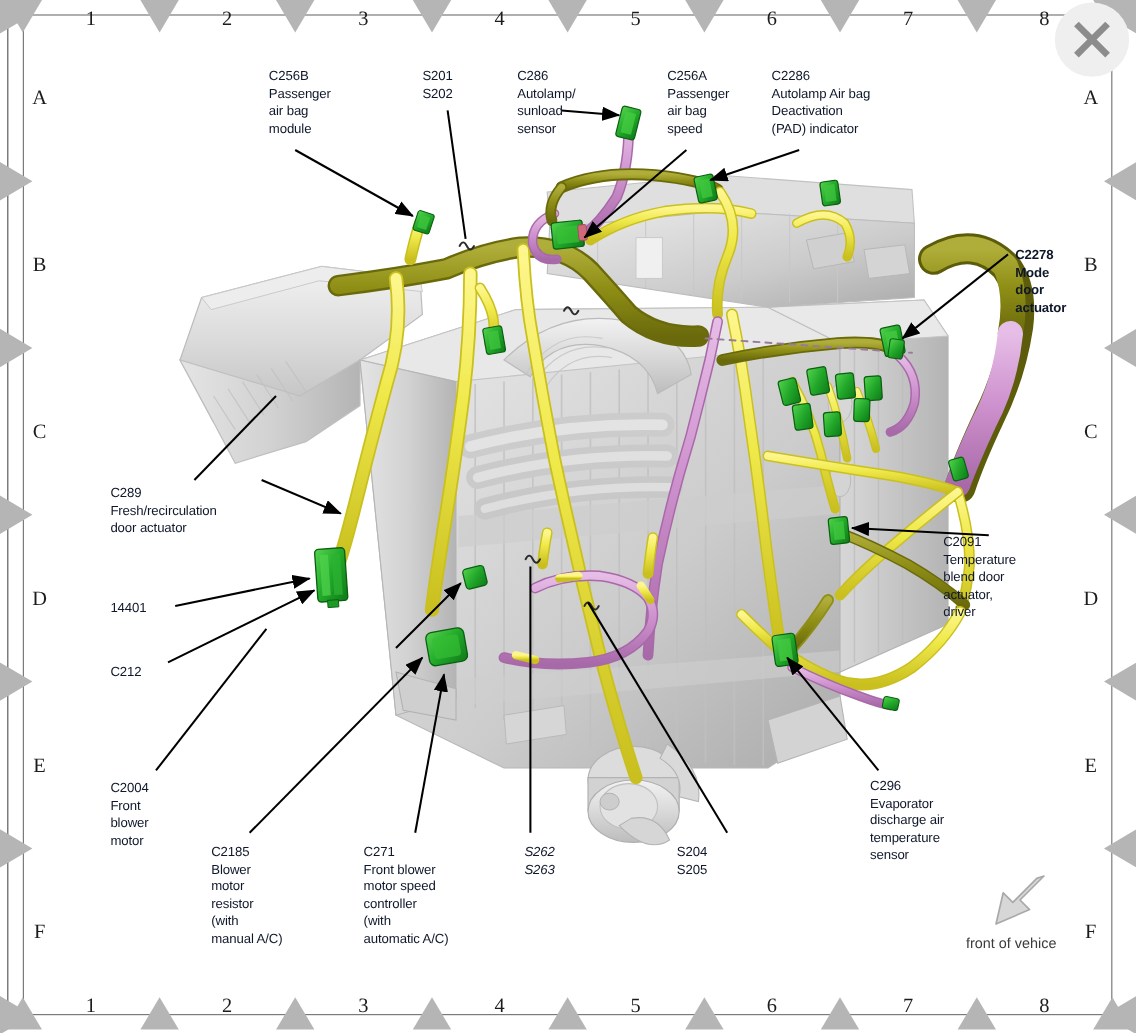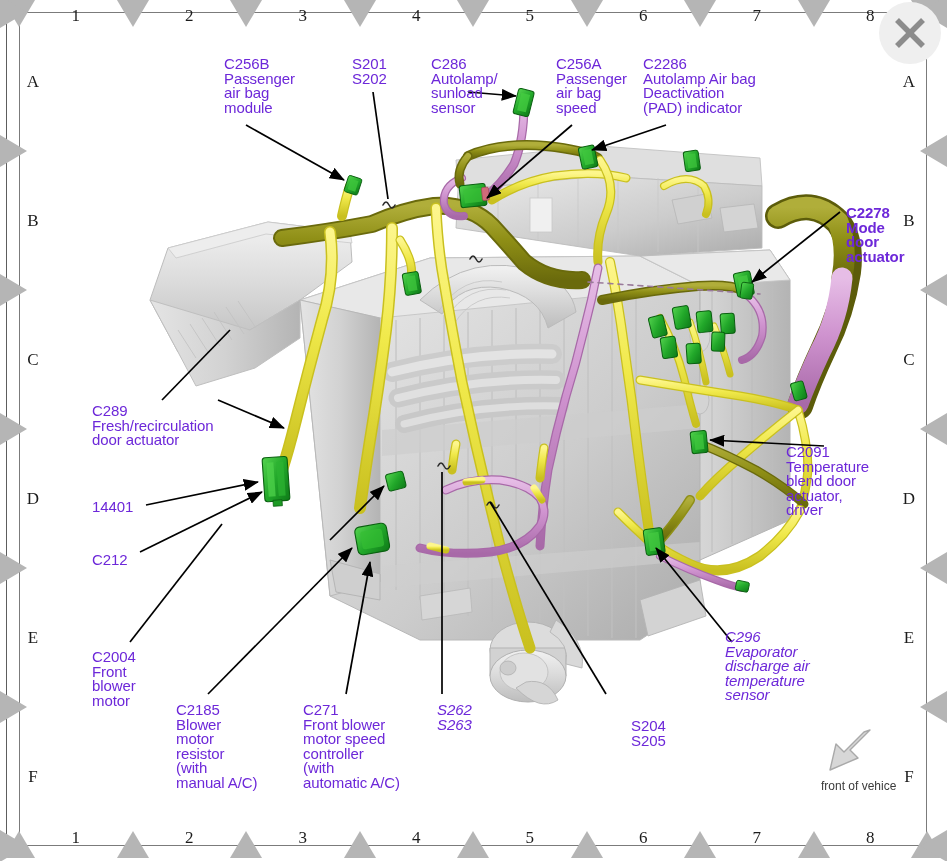--- a/index.html
+++ b/index.html
@@ -72,34 +72,33 @@
   .tri-left {
     border-top: 16px solid transparent;
     border-bottom: 16px solid transparent;
     border-right: 27px solid #b5b5b5;
   }
 
   
   .callout {
     position: absolute;
     font-family: "Liberation Sans", sans-serif;
-    font-size: 15px;
+    font-size: 11px;
     line-height: 14.6px;
-    color: #6d28d9;
+    color: #0f172a;
     white-space: pre-line;
     letter-spacing: -0.1px;
   }
 
   
   .front-note {
     position: absolute;
     font-family: "Liberation Sans", sans-serif;
     font-size: 12px;
     color: #3b3b3b;
-    margin-left: 16px;
   }
 
   
   .close-btn {
     position: absolute;
     right: 6px;
     top: 2px;
     width: 62px;
     height: 62px;
     border-radius: 50%;
@@ -604,40 +603,40 @@
 Temperature
 blend door
 actuator,
 driver</div>
       <div class="callout" style="left: 92px; top: 500px;">14401</div>
       <div class="callout" style="left: 92px; top: 553px;">C212</div>
       <div class="callout" style="left: 92px; top: 650px;">C2004
 Front
 blower
 motor</div>
-      <div class="callout" style="left: 725px; top: 630px; font-style: italic;">C296
+      <div class="callout" style="left: 725px; top: 648px;">C296
 Evaporator
 discharge air
 temperature
 sensor</div>
       <div class="callout" style="left: 176px; top: 703px;">C2185
 Blower
 motor
 resistor
 (with
 manual A/C)</div>
       <div class="callout" style="left: 303px; top: 703px;">C271
 Front blower
 motor speed
 controller
 (with
 automatic A/C)</div>
       <div class="callout" style="left: 437px; top: 703px; font-style: italic;">S262
 S263</div>
-      <div class="callout" style="left: 631px; top: 703px; margin-top: 16px;">S204
+      <div class="callout" style="left: 564px; top: 703px;">S204
 S205</div>
     </div>
 
   <svg class="front-arrow" style="position:absolute; left:820px; top:726px; width:54px; height:52px;" viewBox="0 0 54 52">
     <path d="M50 4 L30 24 L38 32 L10 44 L16 18 L24 26 L44 6 Z" fill="#d7d7d7" stroke="#a9a9a9" stroke-width="1.4" stroke-linejoin="round"></path>
   </svg>
   <div class="front-note" style="left:805px; top:779px;">front of vehice</div>
 
   <div class="close-btn" title="Close">
     <svg width="38" height="38" viewBox="0 0 38 38">

